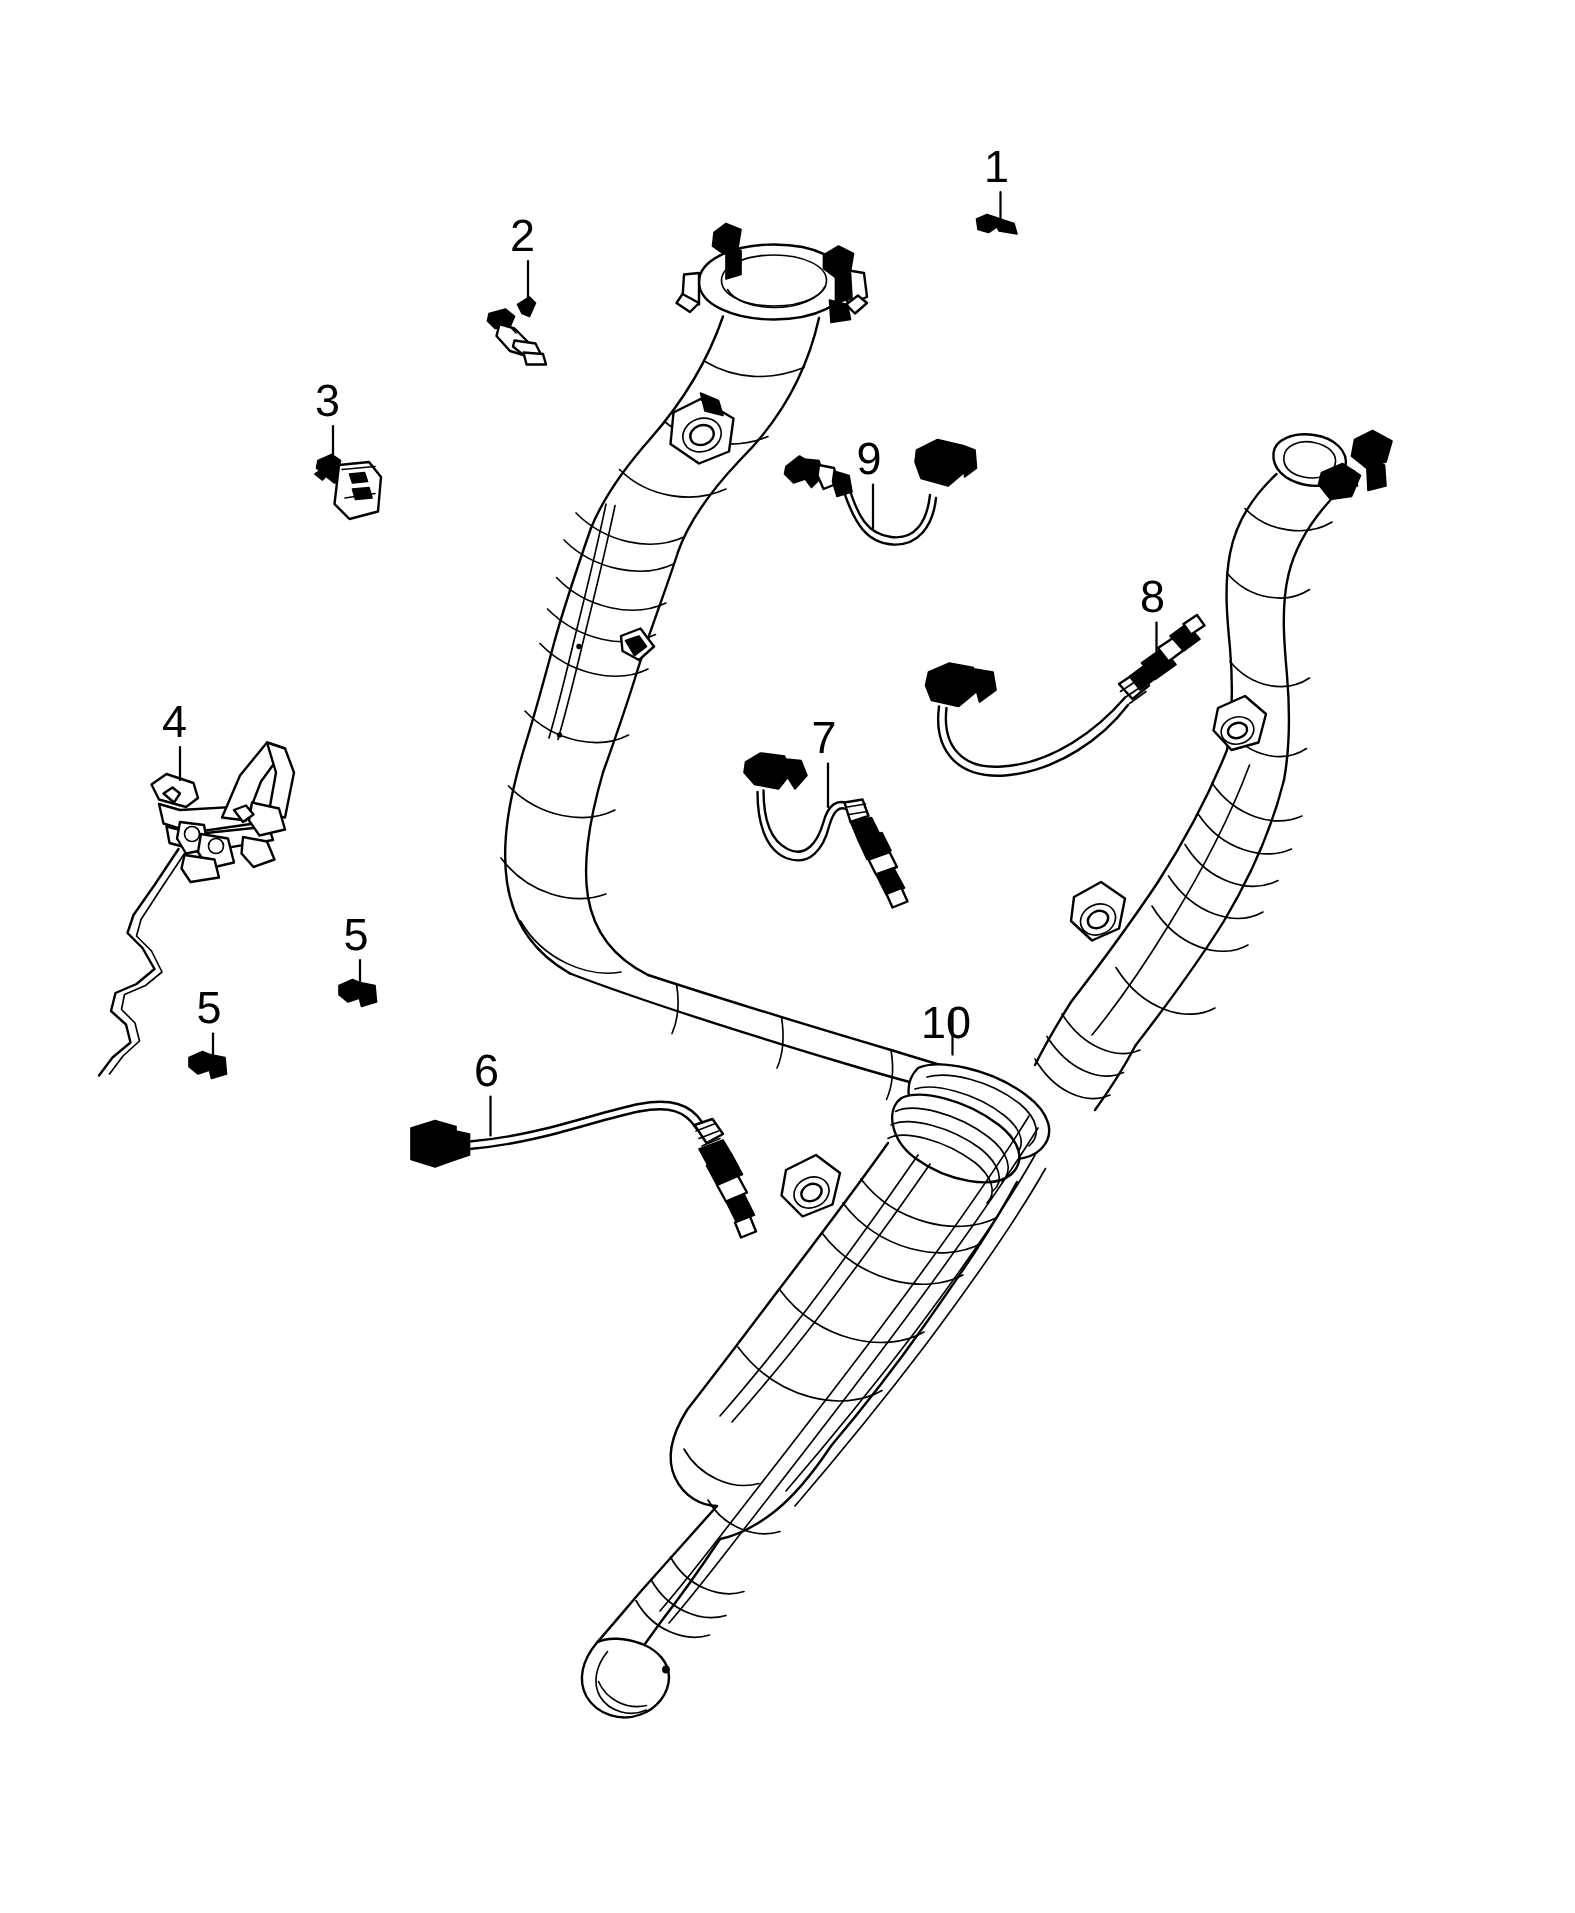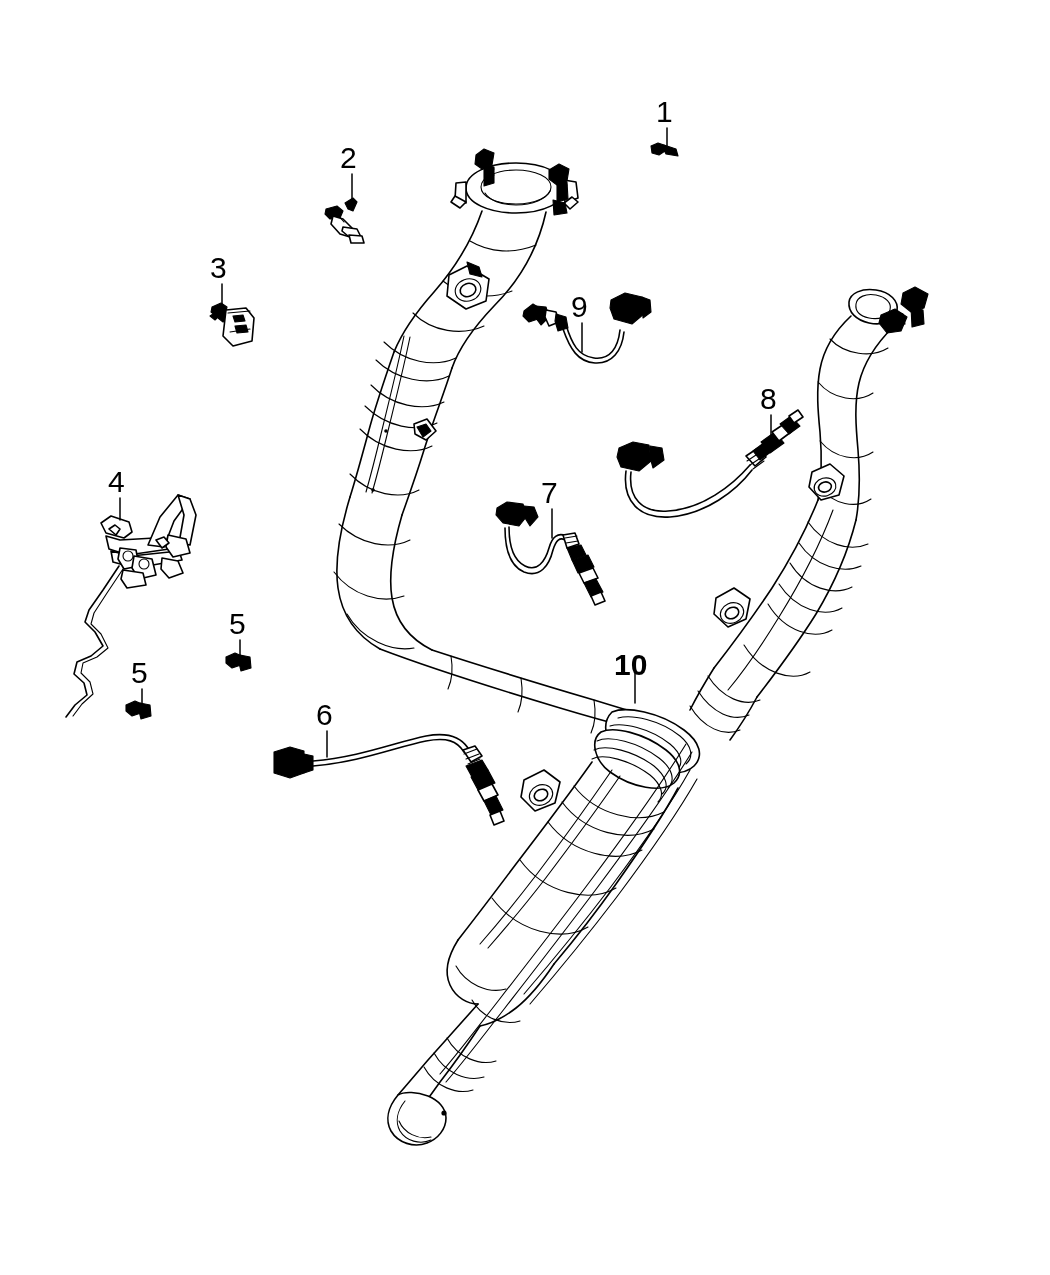--- a/index.html
+++ b/index.html
@@ -356,15 +356,15 @@
   <div class="callout" style="left:656px; top:97px;">1</div>
   <div class="callout" style="left:340px; top:143px;">2</div>
   <div class="callout" style="left:210px; top:253px;">3</div>
   <div class="callout" style="left:108px; top:467px;">4</div>
   <div class="callout" style="left:229px; top:609px;">5</div>
   <div class="callout" style="left:131px; top:658px;">5</div>
   <div class="callout" style="left:316px; top:700px;">6</div>
   <div class="callout" style="left:541px; top:478px;">7</div>
   <div class="callout" style="left:760px; top:384px;">8</div>
   <div class="callout" style="left:571px; top:292px;">9</div>
-  <div class="callout" style="left:614px; top:650px;font-weight:bold;">10</div>
+  <div class="callout" style="left:614px; top:668px;">10</div>
 
 </div>
 
 </body></html>

